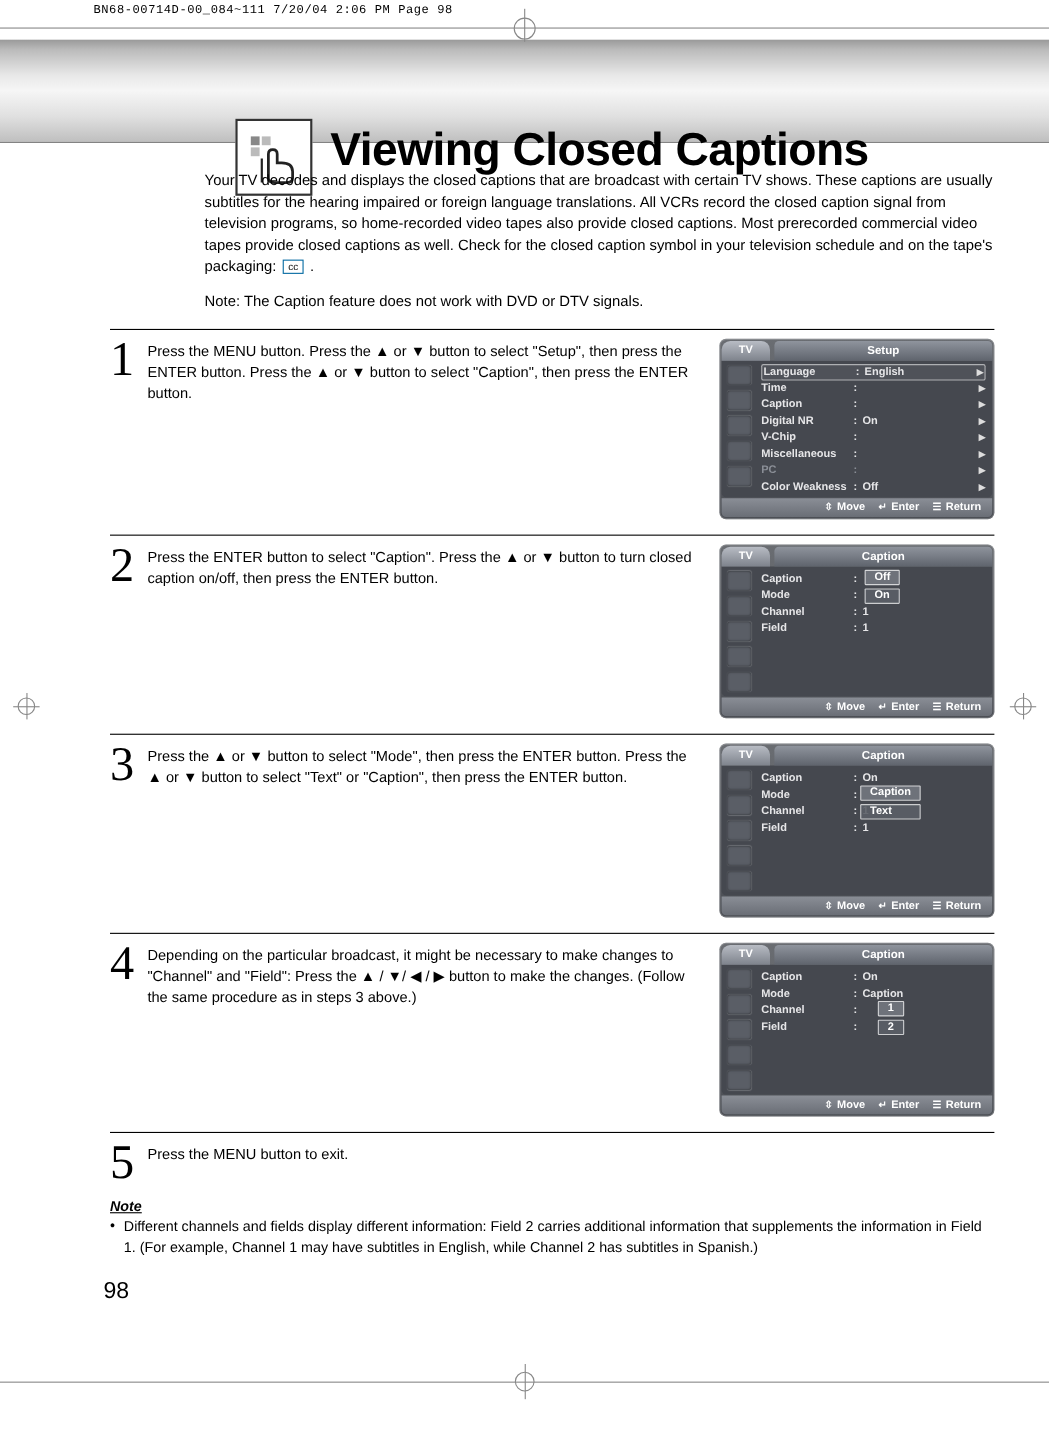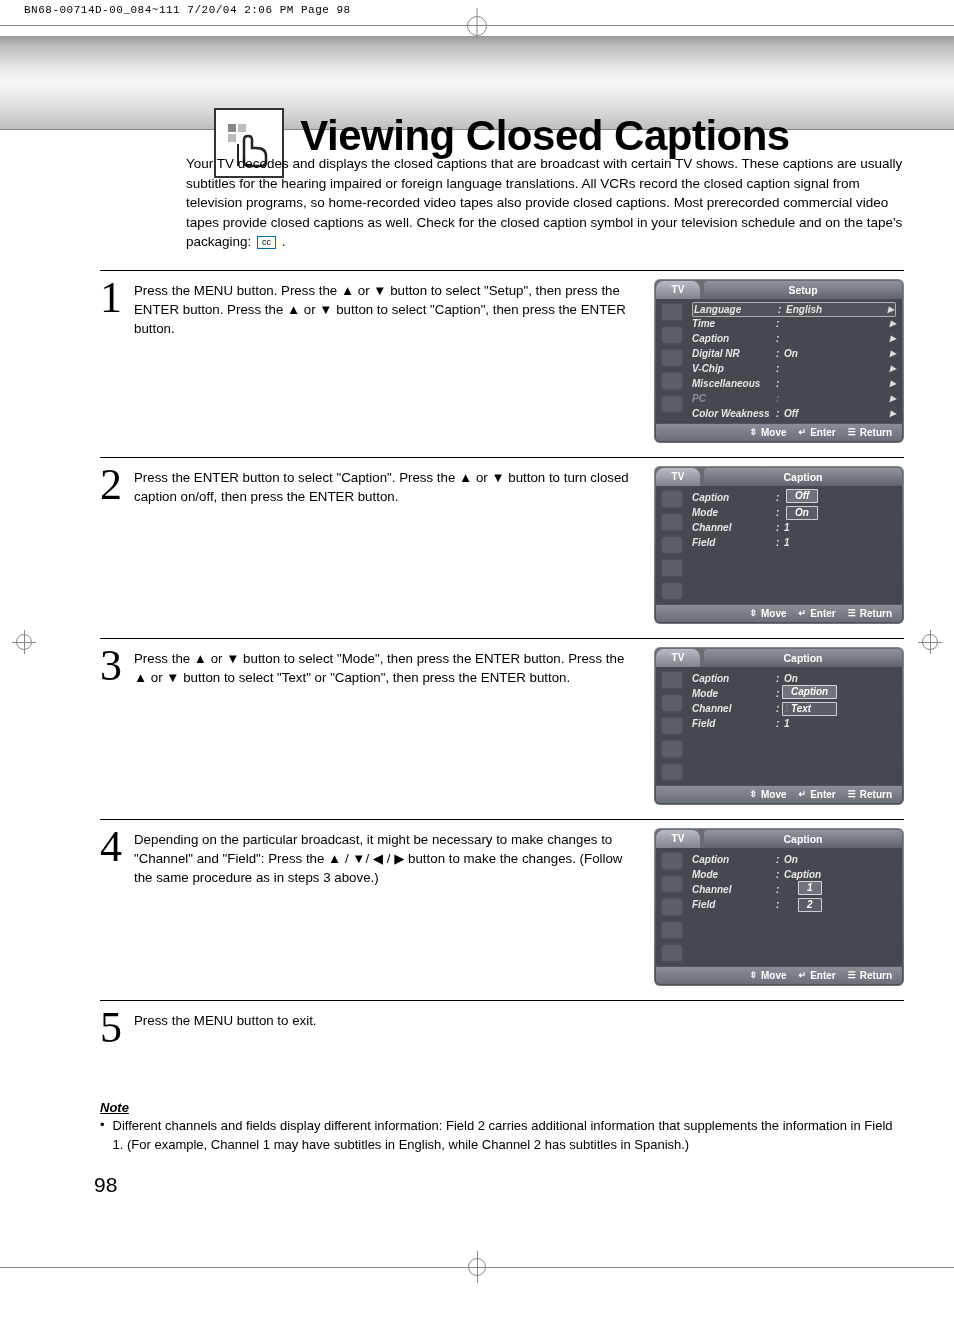--- a/index.html
+++ b/index.html
@@ -6,21 +6,21 @@
   body {
     font-family: "Helvetica Neue", Arial, sans-serif;
     background: #fff;
     color: #000;
     width: 954px;
     position: relative;
   }
   .crop-header {
     font-family: "Courier New", monospace;
     font-size: 11px;
-    padding: 4px 10px 2px 24px;
+    padding: 4px 10px 2px 85px;
     letter-spacing: 0.5px;
   }
   .crop-marks-top {
     position: relative;
     height: 18px;
     border-bottom: 0;
   }
   .crop-marks-top::before {
     content: "";
     position: absolute;
@@ -145,21 +145,20 @@
     border-radius: 4px 4px 0 0;
     display:flex; align-items:center; justify-content:center;
     font-size: 10.5px;
     font-weight: 700;
   }
   .osd-body {
     display: flex;
     background: #45484f;
     border-radius: 0 0 4px 4px;
     min-height: 118px;
-    font-style: italic;
   }
   .osd-sidebar {
     width: 32px;
     display: flex;
     flex-direction: column;
     padding: 4px 2px;
     gap: 5px;
     align-items: center;
   }
   .osd-sidebar .sb {
@@ -216,21 +215,21 @@
     align-items: center;
     justify-content: flex-end;
     gap: 12px;
     padding: 0 10px;
     font-size: 10px;
     border-radius: 0 0 4px 4px;
     margin-top: 1px;
   }
   .osd-footer .fi { display:flex; gap:4px; align-items:center;}
   .osd-footer .sym { font-size: 9px;}
-  .footnote-block { margin-top: 40px; font-size: 13px; }
+  .footnote-block { font-size: 13px; }
   .footnote-title {
     font-style: italic;
     font-weight: 700;
     text-decoration: underline;
     font-size: 13px;
     margin-bottom: 2px;
   }
   .footnote-line { display: flex; gap: 8px; }
   .page-number {
     font-size: 21px;
@@ -301,20 +300,21 @@
     </div>
     <h1>Viewing Closed Captions</h1>
   </div>
 
   <div class="intro-block">
     <p class="intro">
       <span>Your TV decodes and displays the closed captions that are broadcast with certain TV shows. These captions are usually subtitles for the hearing impaired or foreign language translations. All VCRs record the closed caption signal from television programs, so home-recorded video tapes also provide closed captions. Most prerecorded commercial video tapes provide closed captions as well. Check for the closed caption symbol in your television schedule and on the tape's packaging:</span>
       <span class="cc-badge">cc</span> .
     </p>
   </div>
+  <p class="note-line">Note: The Caption feature does not work with DVD or DTV signals.</p>
 
   <div class="steps" id="steps">
       <div class="step">
     <div class="step-left">
       <div class="step-num">1</div>
       <div class="step-text">Press the MENU button. Press the ▲ or ▼  button to select "Setup", then press the ENTER button. Press the ▲ or ▼ button to select "Caption", then press the ENTER button.</div>
     </div>
     <div class="osd">
     <div class="osd-frame">
       <div class="osd-title-row">

